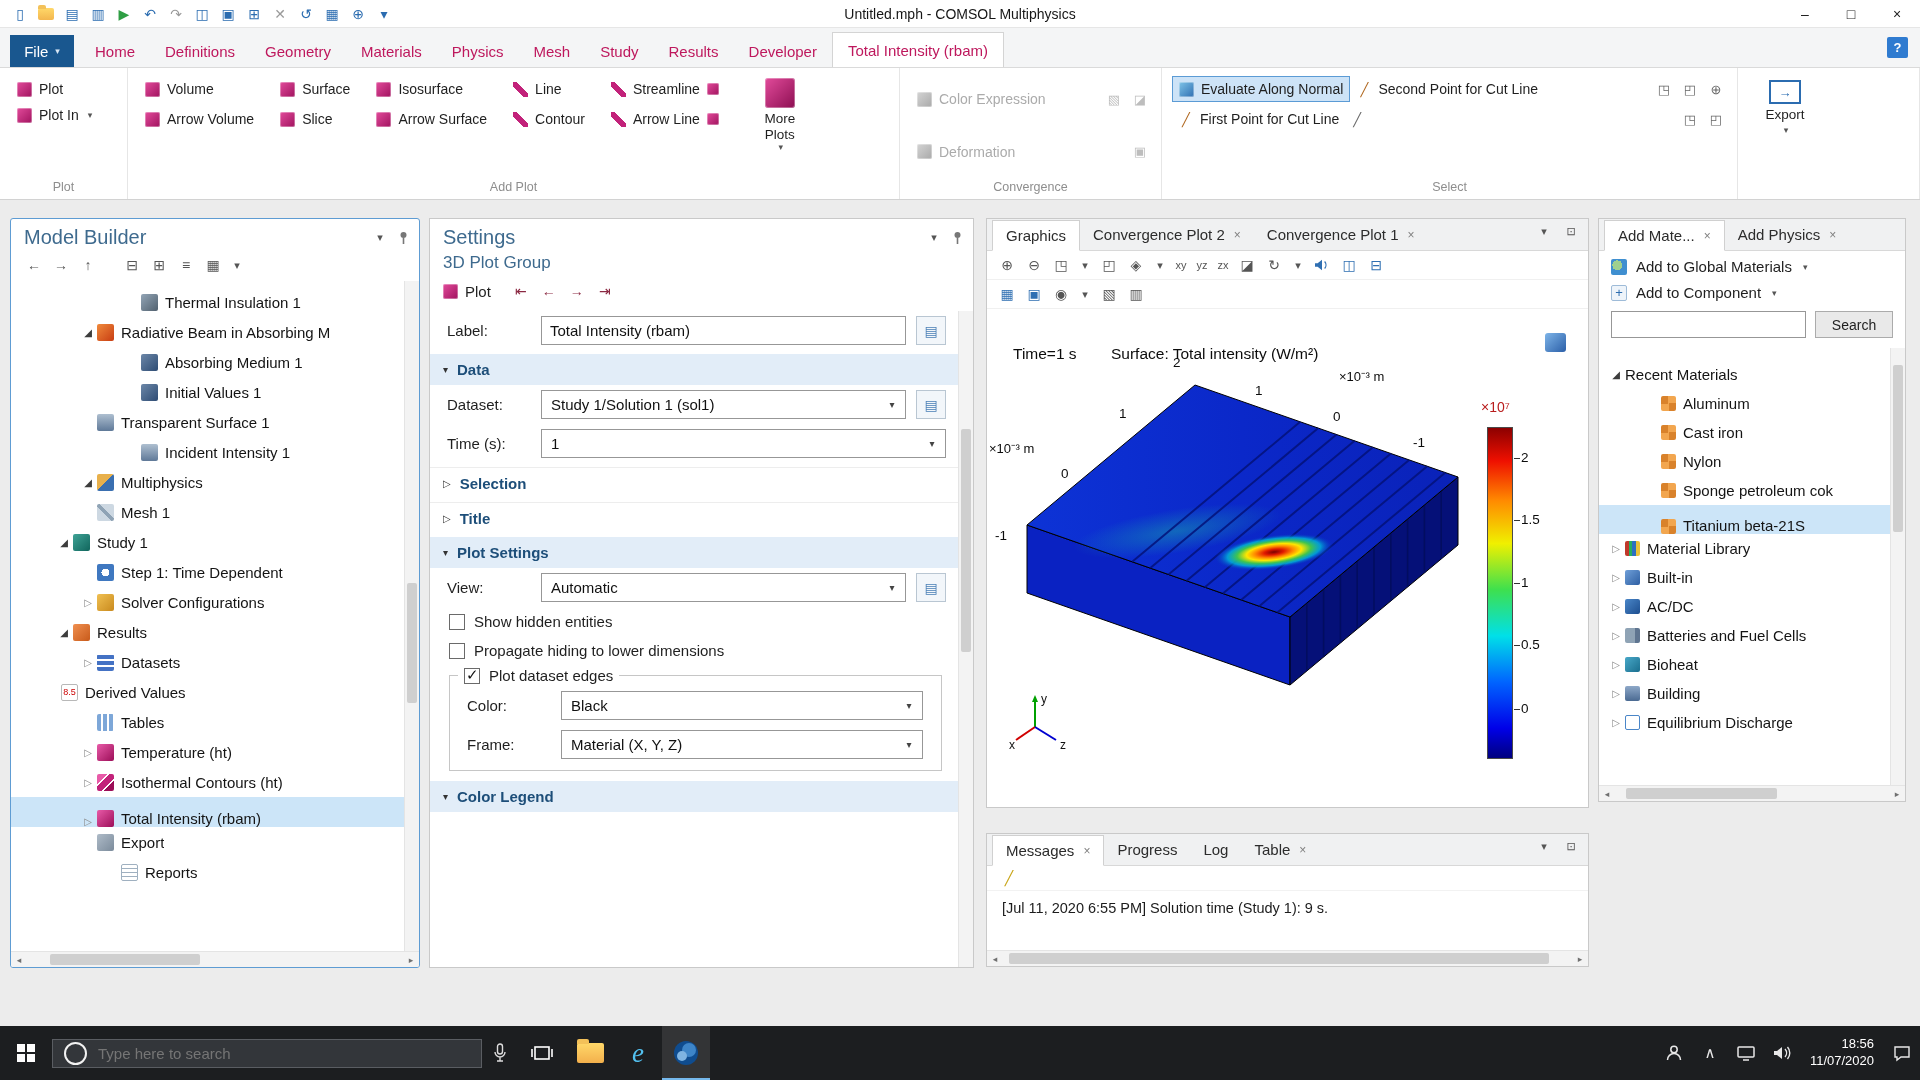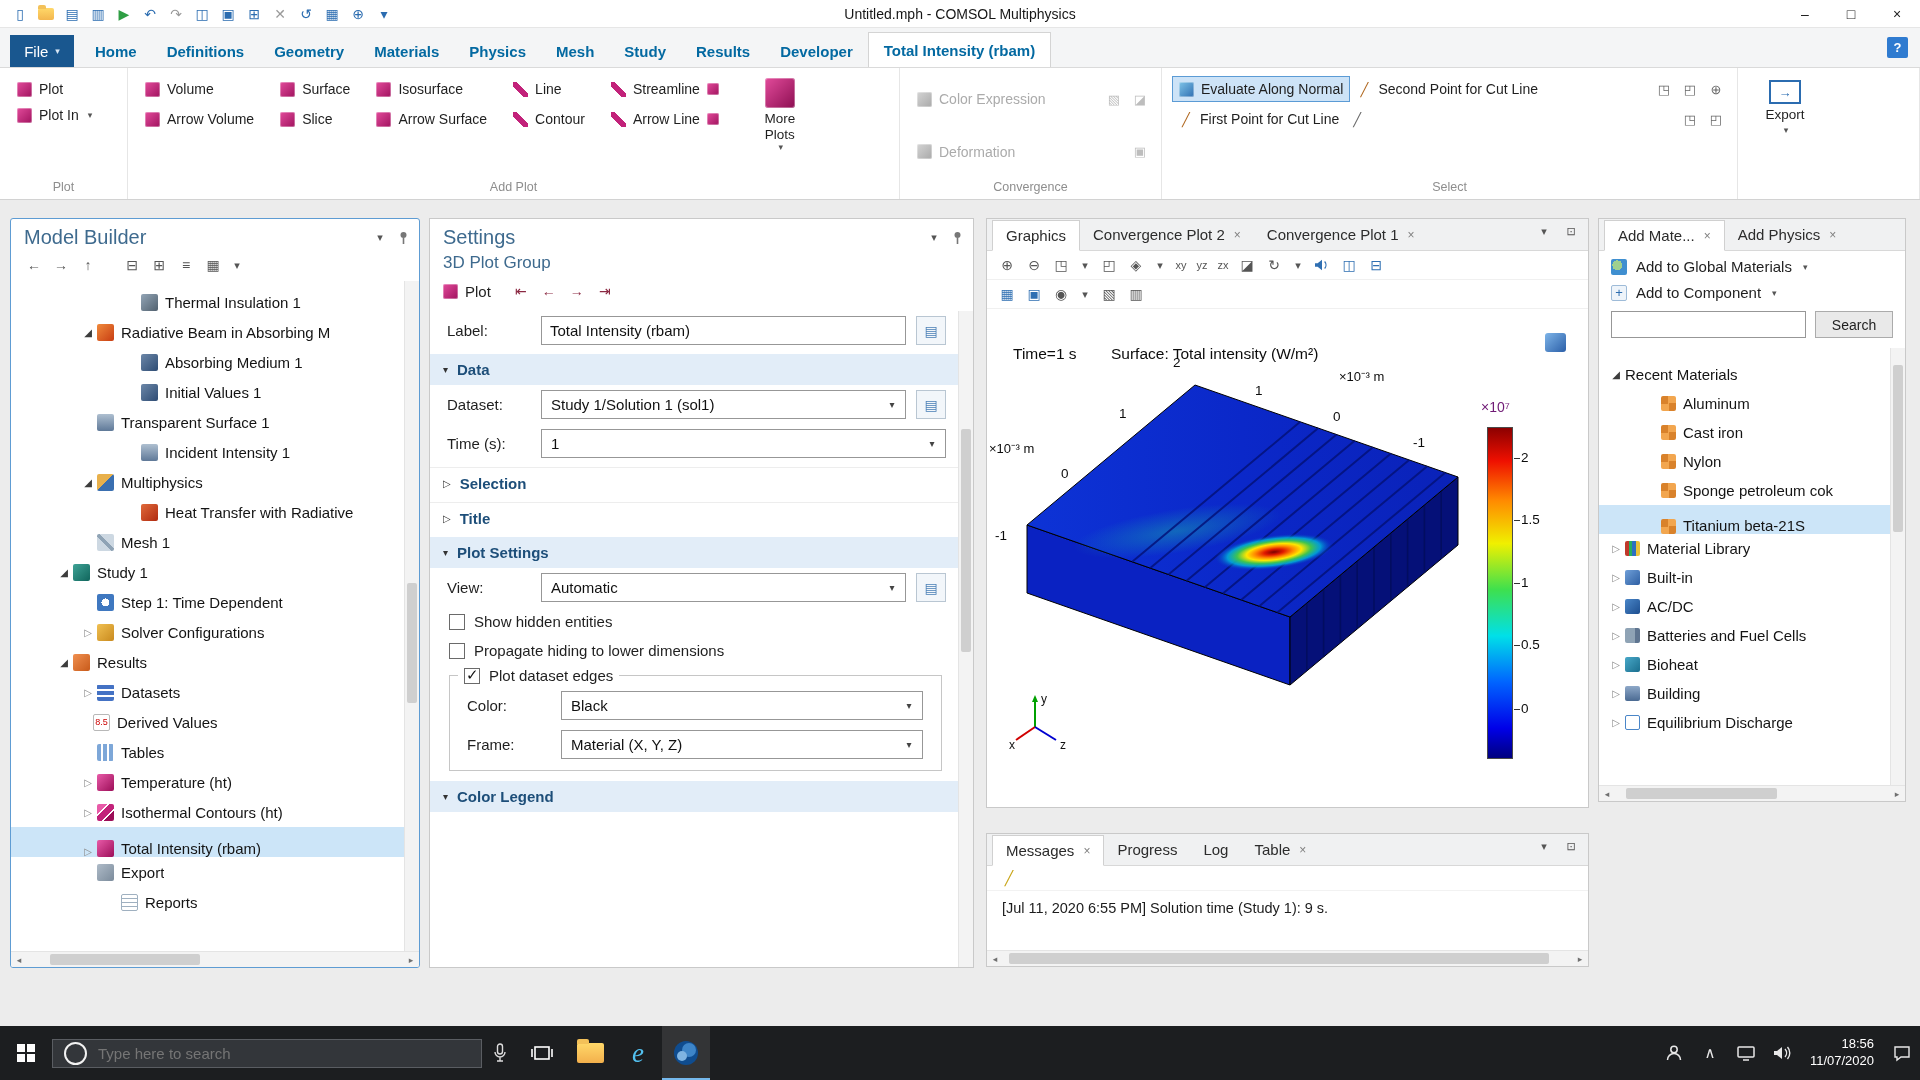--- a/index.html
+++ b/index.html
@@ -14,21 +14,21 @@
   .qfolder{width:16px;height:12px;background:linear-gradient(#ffd869,#f3b64e);border-radius:2px;position:relative;}
   .qfolder::before{content:"";position:absolute;top:-3px;left:0;width:8px;height:4px;background:#f3c159;border-radius:2px 2px 0 0;}
   .title-text{position:absolute;left:50%;transform:translateX(-50%);font-size:14px;color:#161616;white-space:nowrap;}
   .win-controls{margin-left:auto;display:flex;height:100%;}
   .win-btn{width:46px;height:100%;display:flex;align-items:center;justify-content:center;font-size:14px;color:#222;}
 
   
   .tabrow{position:absolute;left:0;top:28px;width:100%;height:40px;background:#f4f5f6;border-bottom:1px solid #dadada;display:flex;align-items:flex-end;z-index:20;}
   .file-btn{width:64px;height:32px;margin:0 6px 0 10px;background:#19578f;color:#fff;display:flex;align-items:center;justify-content:center;gap:5px;font-size:15px;}
   .file-btn .caret{color:#d7e6f4;}
-  .rtab{padding:0 15px;height:32px;display:flex;align-items:center;font-size:15px;color:#0369a1;font-weight:bold;}
+  .rtab{padding:0 15px;height:32px;display:flex;align-items:center;font-size:15px;color:#be185d;}
   .rtab.active{background:#fff;border:1px solid #d4d4d4;border-bottom:none;height:35px;}
   .help-btn{margin-left:auto;margin-right:12px;width:21px;height:21px;background:#2f7bd0;color:#fff;font-size:13px;font-weight:bold;display:flex;align-items:center;justify-content:center;border-radius:2px;align-self:center;}
 
   
   .ribbon{position:absolute;left:0;top:68px;width:100%;height:132px;background:#fff;border-bottom:1px solid #d2d2d2;display:flex;z-index:10;}
   .rgroup{height:100%;display:flex;flex-direction:column;border-right:1px solid #e6e6e6;}
   .rgroup-content{flex:1;padding:8px 10px 0 10px;}
   .rgroup-label{height:24px;display:flex;align-items:center;justify-content:center;font-size:12.5px;color:#8e8e8e;}
   .rbtn{display:flex;align-items:center;gap:7px;font-size:14px;color:#1f1f1f;padding:4px 6px;white-space:nowrap;border:1px solid transparent;}
   .rbtn.disabled{color:#ababab;}
@@ -128,21 +128,21 @@
   .ptab{display:flex;align-items:center;gap:9px;padding:0 13px;height:31px;font-size:15px;color:#2c2c2c;}
   .ptab.active{background:#fff;border:1px solid #d0d0d0;border-bottom:1px solid #fff;margin-bottom:-1px;}
   .tabx{font-size:12px;color:#808080;}
   .ptabs .panel-hicons{padding-right:8px;padding-bottom:8px;}
   .gtoolbar{display:flex;align-items:center;gap:3px;padding:3px 8px;border-bottom:1px solid #f0f0f0;flex:none;}
   .plot-area{flex:1;position:relative;background:#fff;overflow:hidden;}
   .gtitle{position:absolute;top:36px;font-size:15.5px;color:#0c0c0c;}
   .gtick{position:absolute;font-size:13.5px;color:#0c0c0c;}
   .gunit{position:absolute;font-size:13px;color:#0c0c0c;}
   .cbar{position:absolute;left:500px;top:118px;width:26px;height:332px;border:1px solid #4a4a4a;background:linear-gradient(to top,#00007f 0%,#0000e8 9%,#0064ff 23%,#00e0e8 37%,#3ee04e 51%,#f0f000 65%,#ff8a00 78%,#ef1000 90%,#8c0000 100%);}
-  .cbar-exp{position:absolute;left:494px;top:90px;font-size:14px;color:#701a75;}
+  .cbar-exp{position:absolute;left:494px;top:90px;font-size:14px;color:#b91c1c;}
   .cbar-tick{position:absolute;left:534px;font-size:13.5px;color:#0c0c0c;}
   .cbar-mark{position:absolute;left:527px;width:6px;height:1px;background:#333;}
   .ocube{position:absolute;right:22px;top:24px;width:21px;height:19px;background:linear-gradient(135deg,#7db4e8,#2b5fa8);border-radius:3px;}
 
   
   #messages{left:986px;top:833px;width:603px;height:134px;}
   .msg-toolbar{height:25px;display:flex;align-items:center;padding:0 10px;border-bottom:1px solid #f2f2f2;flex:none;}
   .msg-body{flex:1;padding:9px 15px;font-size:14.5px;color:#1c1c1c;}
 
   
@@ -424,25 +424,20 @@
       <div class="trow" style="padding-left:112px">
           <span class="arr"></span>
           <span class="ic ic-bnd"></span>
           <span class="tlabel">Incident Intensity 1</span>
         </div>
       <div class="trow" style="padding-left:68px">
           <span class="arr">◢</span>
           <span class="ic ic-multi"></span>
           <span class="tlabel">Multiphysics</span>
         </div>
-      <div class="trow" style="padding-left:112px">
-          <span class="arr"></span>
-          <span class="ic ic-ht"></span>
-          <span class="tlabel">Heat Transfer with Radiative</span>
-        </div>
       <div class="trow" style="padding-left:68px">
           <span class="arr"></span>
           <span class="ic ic-mesh"></span>
           <span class="tlabel">Mesh 1</span>
         </div>
       <div class="trow" style="padding-left:44px">
           <span class="arr">◢</span>
           <span class="ic ic-study"></span>
           <span class="tlabel">Study 1</span>
         </div>
@@ -459,21 +454,21 @@
       <div class="trow" style="padding-left:44px">
           <span class="arr">◢</span>
           <span class="ic ic-results"></span>
           <span class="tlabel">Results</span>
         </div>
       <div class="trow" style="padding-left:68px">
           <span class="arr col">▷</span>
           <span class="ic ic-datasets"></span>
           <span class="tlabel">Datasets</span>
         </div>
-      <div class="trow" style="padding-left:64px">
+      <div class="trow" style="padding-left:32px">
           <span class="arr"></span>
           <span class="ic ic-derived">8.5</span>
           <span class="tlabel">Derived Values</span>
         </div>
       <div class="trow" style="padding-left:68px">
           <span class="arr"></span>
           <span class="ic ic-tables"></span>
           <span class="tlabel">Tables</span>
         </div>
       <div class="trow" style="padding-left:68px">

